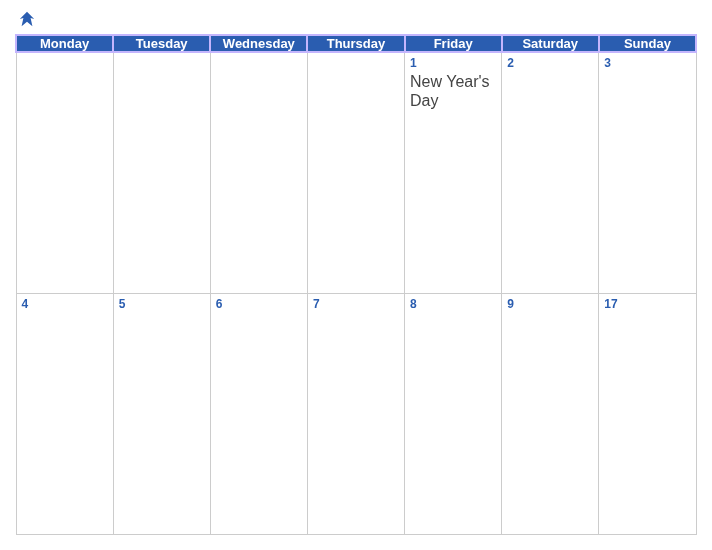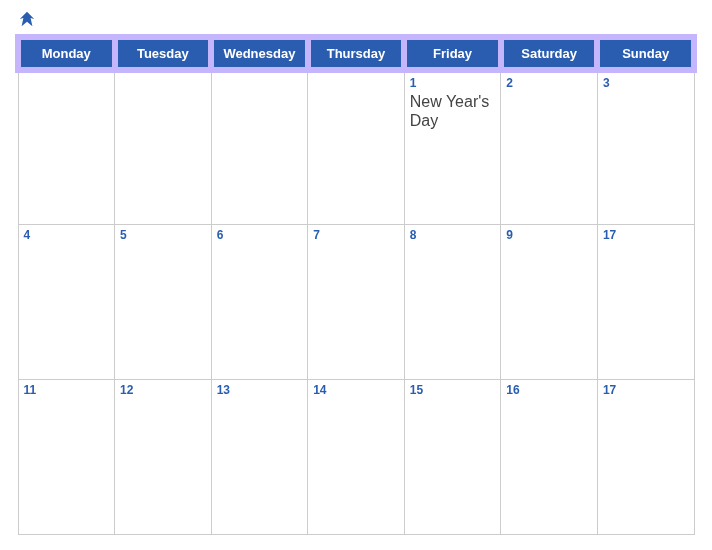--- a/index.html
+++ b/index.html
@@ -72,22 +72,22 @@
       border-collapse: collapse;
       flex: 1;
     }
 
     .calendar th {
       background-color: #2a5db0;
       color: #fff;
       font-size: 13px;
       font-weight: bold;
       text-align: center;
-      padding: 6px 4px;
-      border: 6px solid #c4b5fd;
+      padding: 0 4px;
+      border: 2px solid #c4b5fd;
     }
 
     .calendar td {
       border: 1px solid #ccc;
       vertical-align: top;
       width: calc(100% / 7);
       height: 72px;
       padding: 3px 5px;
       position: relative;
       background: #fff;
@@ -170,37 +170,14 @@
         <td>
           <span class="day-num">8</span>
         </td>
         <td>
           <span class="day-num">9</span>
         </td>
         <td>
           <span class="day-num">17</span>
         </td>
       </tr>
-      <tr>
-        <td>
-          <span class="day-num">11</span>
-        </td>
-        <td>
-          <span class="day-num">12</span>
-        </td>
-        <td>
-          <span class="day-num">13</span>
-        </td>
-        <td>
-          <span class="day-num">14</span>
-        </td>
-        <td>
-          <span class="day-num">15</span>
-        </td>
-        <td>
-          <span class="day-num">16</span>
-        </td>
-        <td>
-          <span class="day-num">17</span>
-        </td>
-      </tr>
     </tbody>
 </table>
 
 </body></html>

